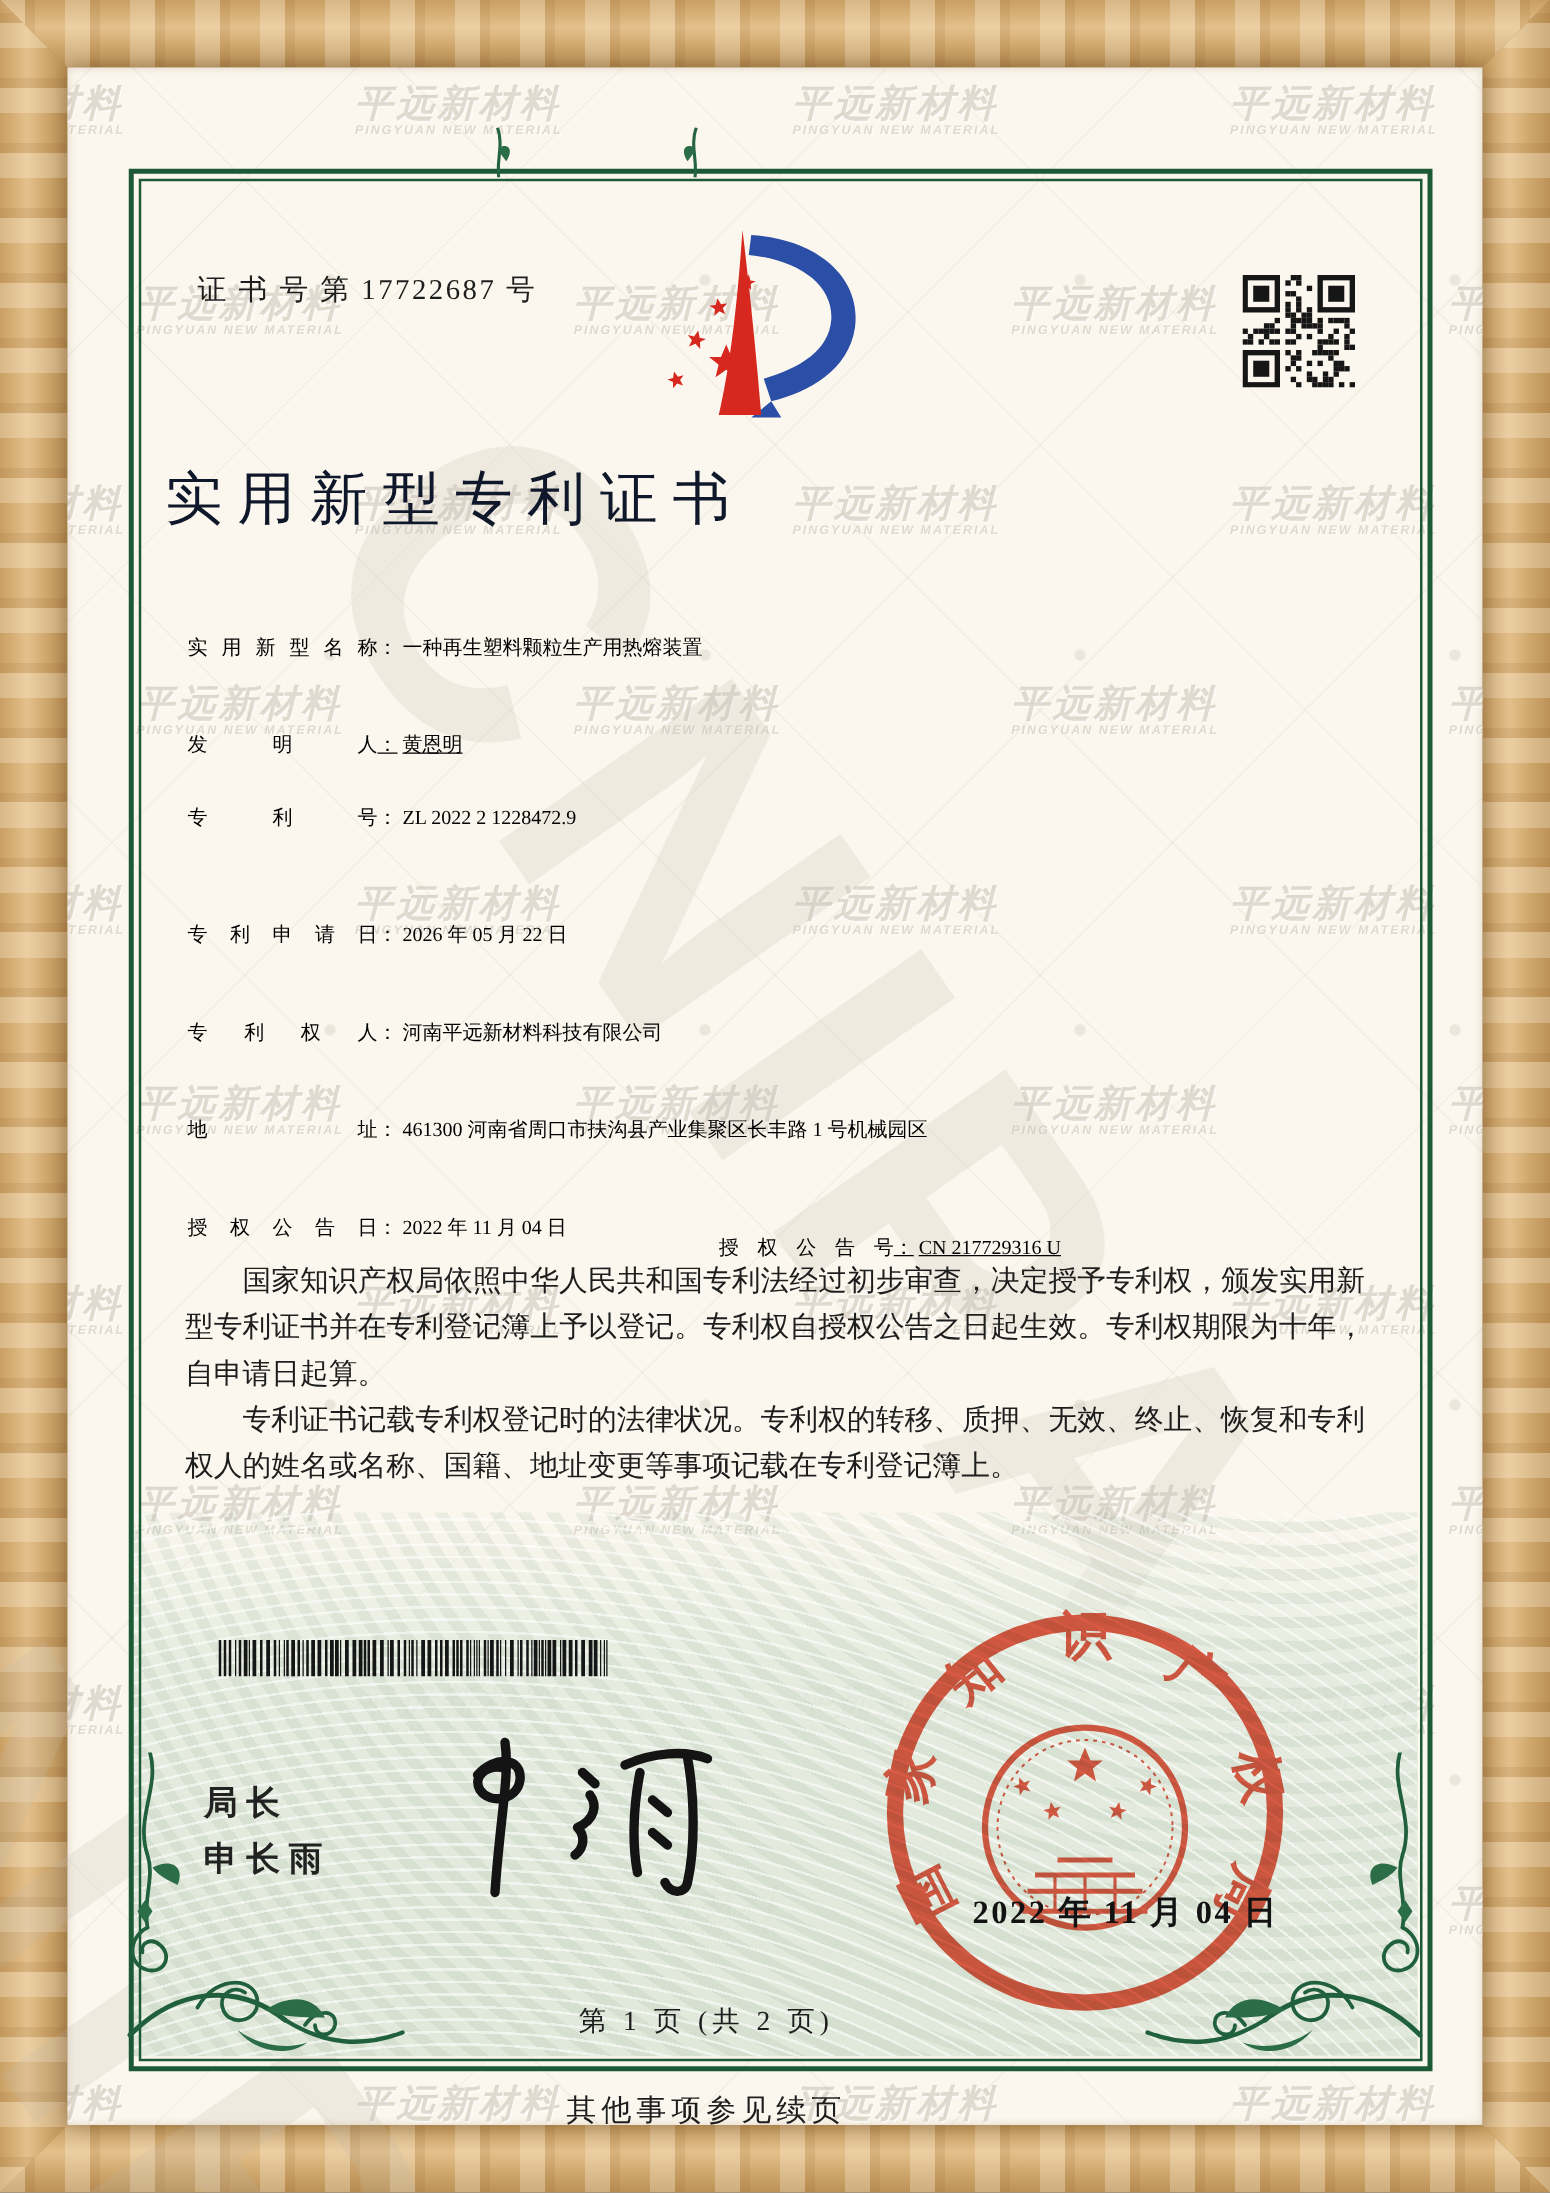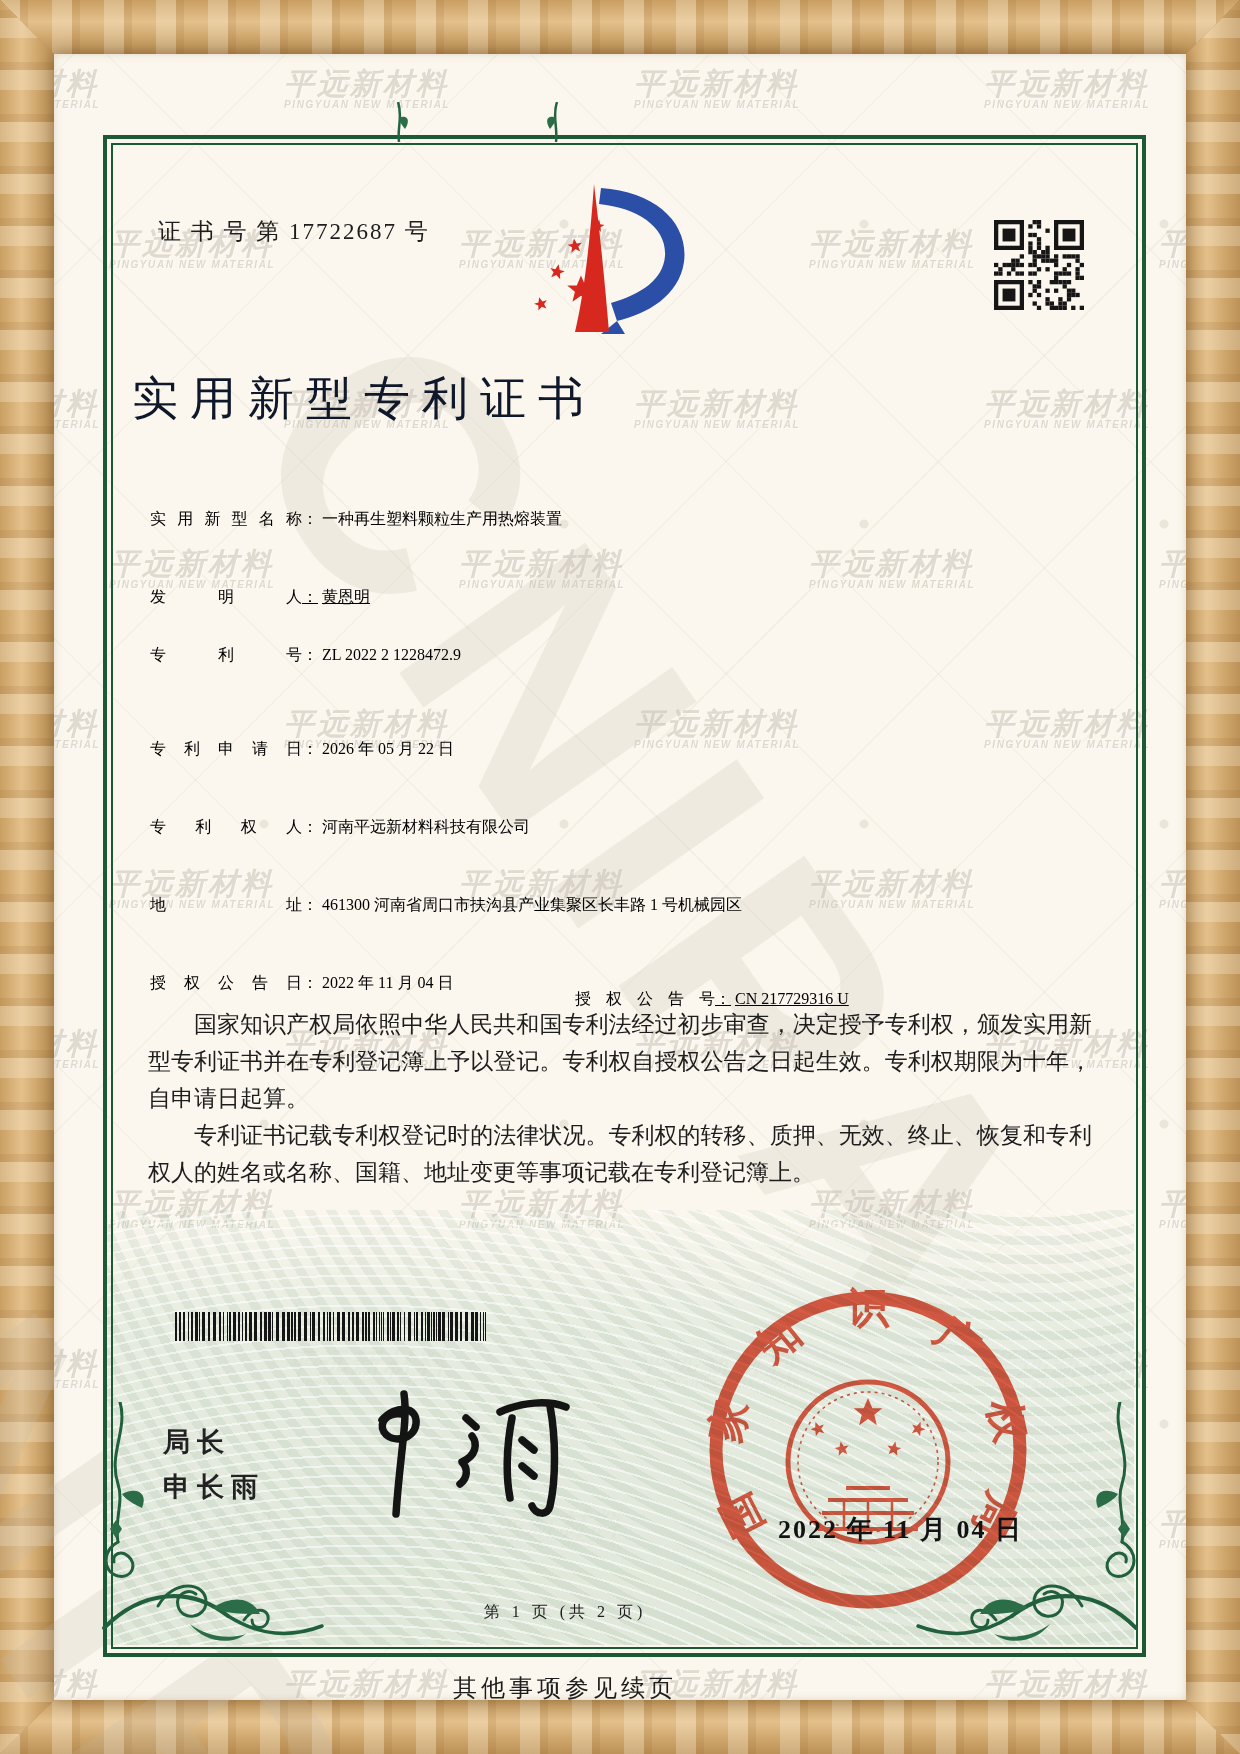--- a/index.html
+++ b/index.html
@@ -56,21 +56,21 @@
   .grp2 .lbl{width:140px;}
   .paras{position:absolute;left:148px;top:1006px;width:944px;font-size:23px;line-height:37px;text-align:justify;color:#1d1d1d;}
   .paras p{margin:0;text-indent:2em;}
   .barcode{position:absolute;left:175px;top:1312px;width:316px;height:29px;}
   .barcode i{position:absolute;top:0;background:#151515;}
   .signer{position:absolute;left:163px;font-family:"Liberation Sans","DejaVu Sans",sans-serif;
           font-size:27px;font-weight:600;letter-spacing:7px;color:#222;}
   .sig{position:absolute;left:350px;top:1378px;}
   .seal{position:absolute;left:660px;top:1245px;mix-blend-mode:multiply;opacity:.92;}
   .sealdate{position:absolute;left:778px;top:1512px;font-size:26px;letter-spacing:2px;color:#121212;font-weight:600;}
-  .pageinfo{position:absolute;left:132px;top:1602px;width:866px;text-align:center;font-size:16px;letter-spacing:4px;color:#1d1d1d;}
+  .pageinfo{position:absolute;left:132px;top:1602px;width:866px;text-align:center;font-size:22px;letter-spacing:4px;color:#1d1d1d;}
   .footnote{position:absolute;left:132px;top:1672px;width:866px;text-align:center;font-size:24px;letter-spacing:4px;color:#1d1d1d;}
 </style>
 </head>
 <body>
 
 <div class="page">
 
   <div class="wood t"></div>
   <div class="wood b"></div>
   <div class="wood l"></div>

